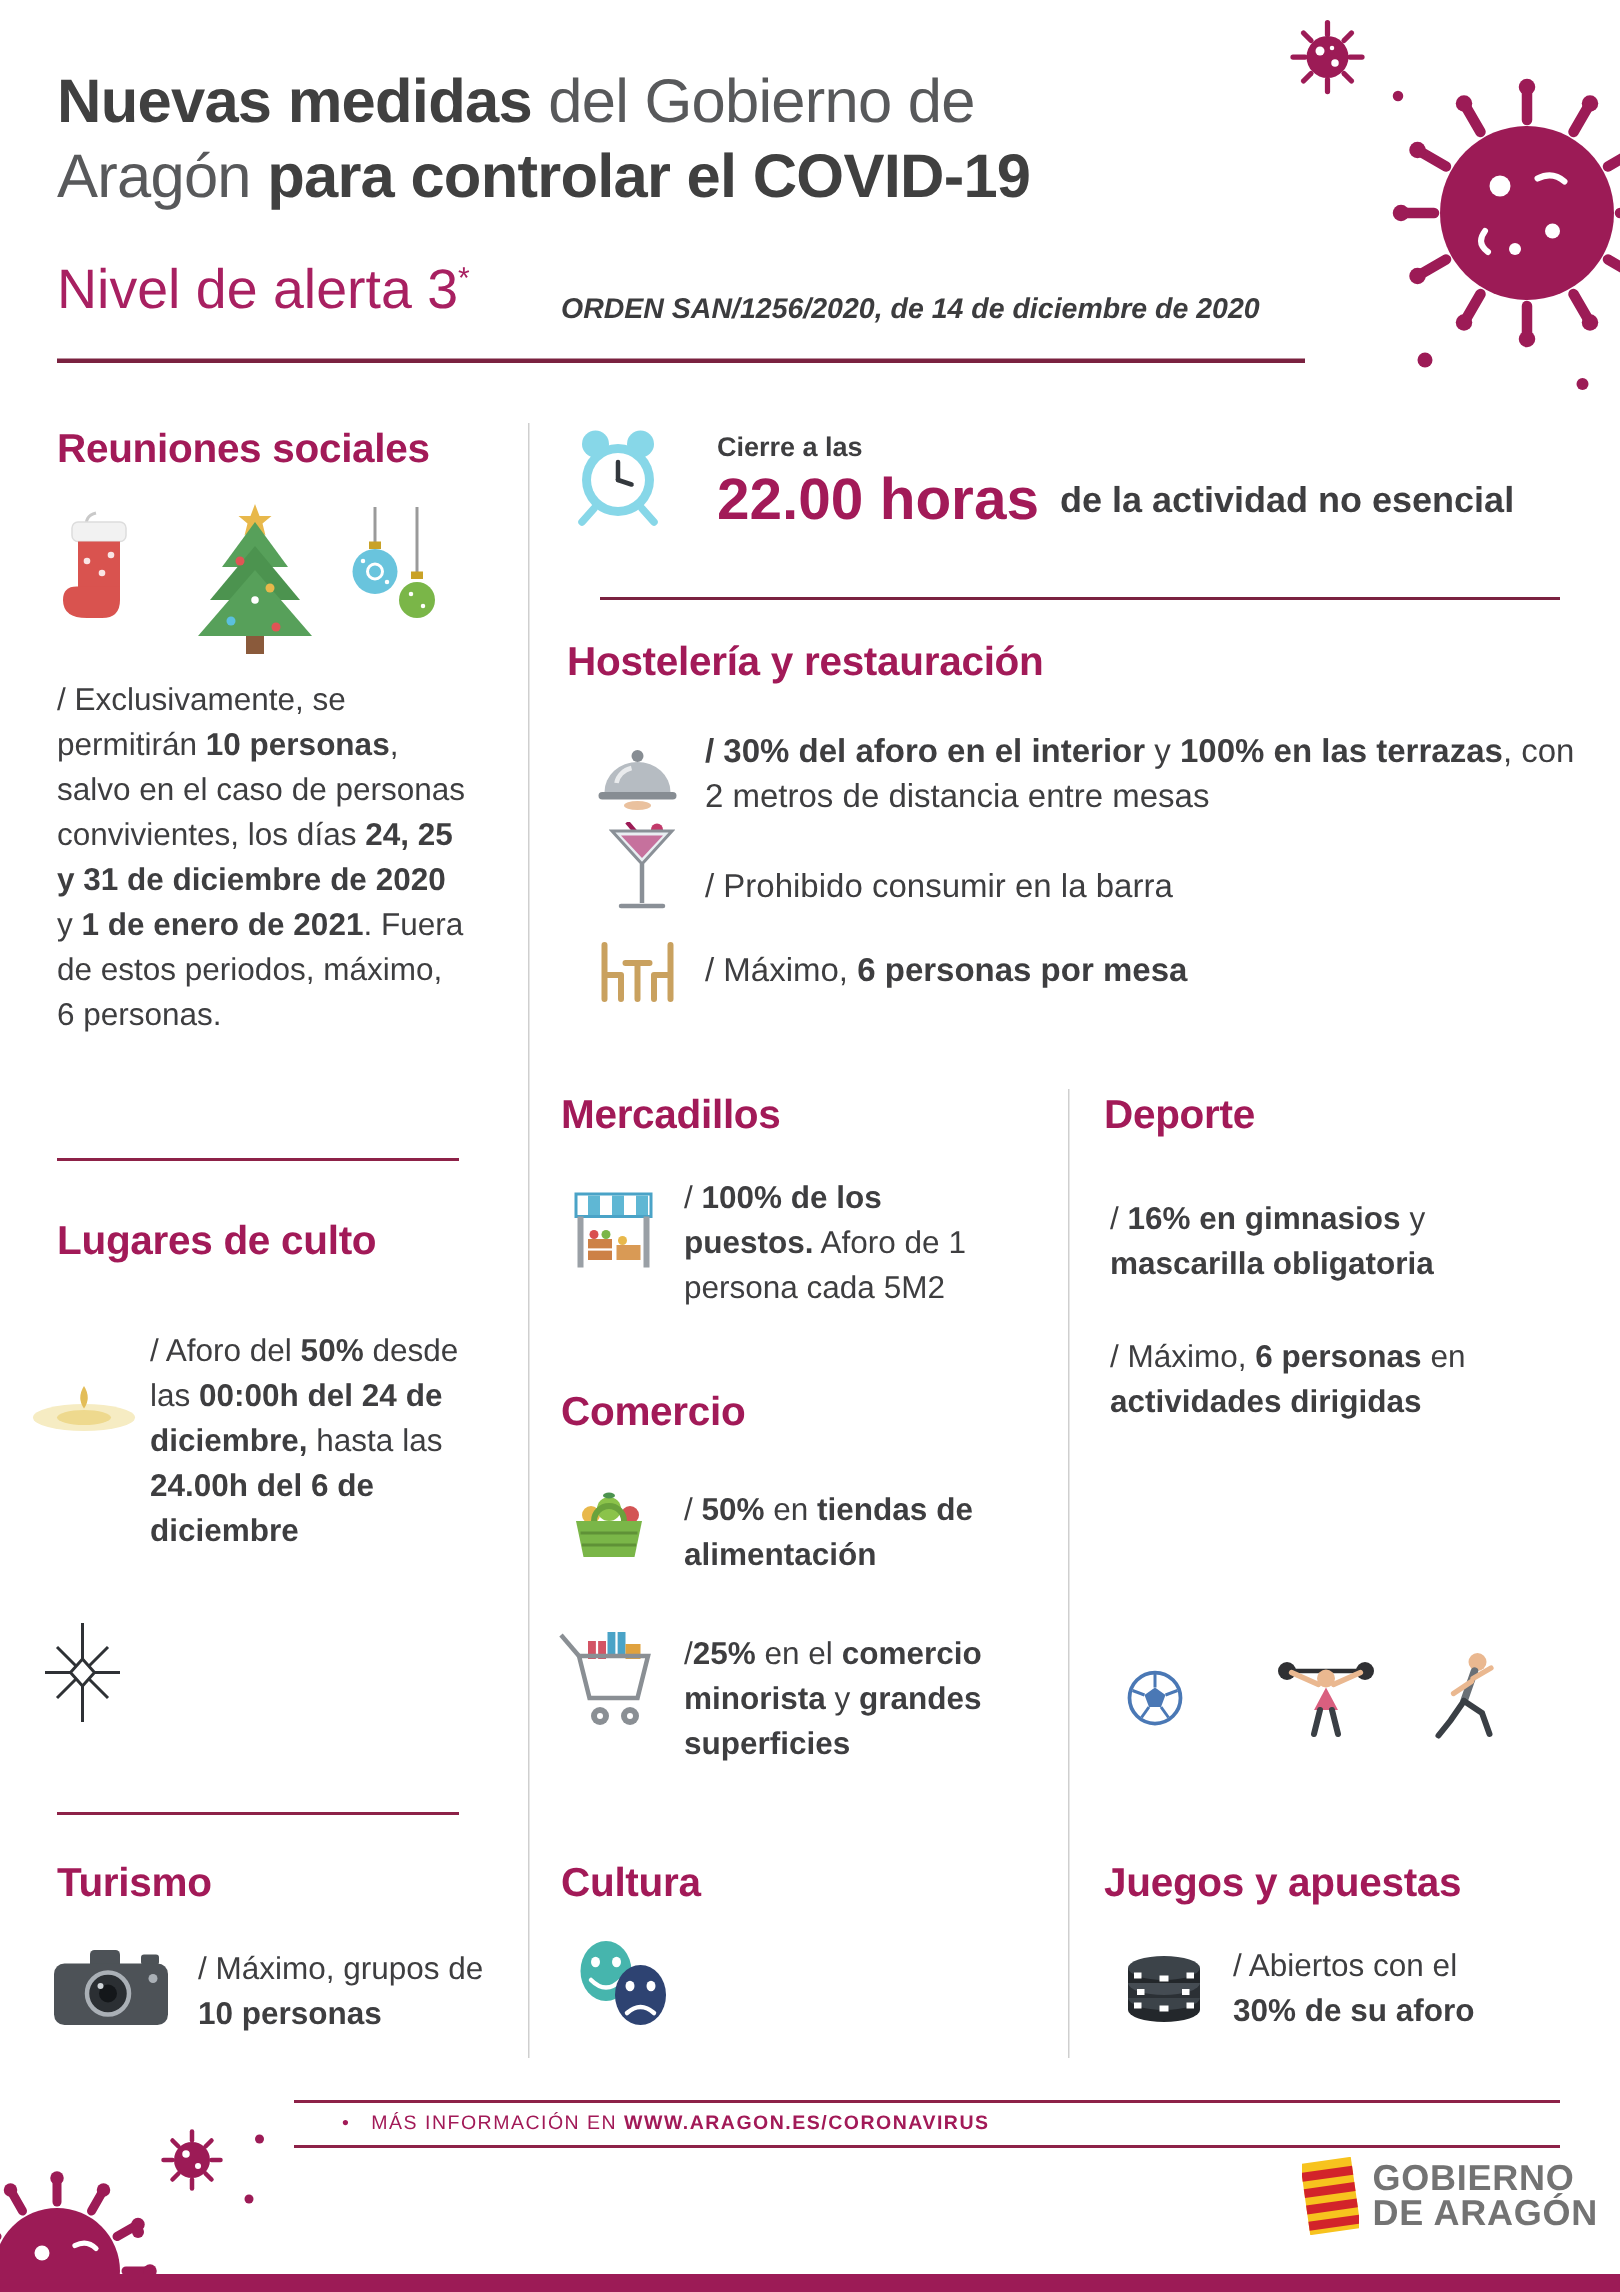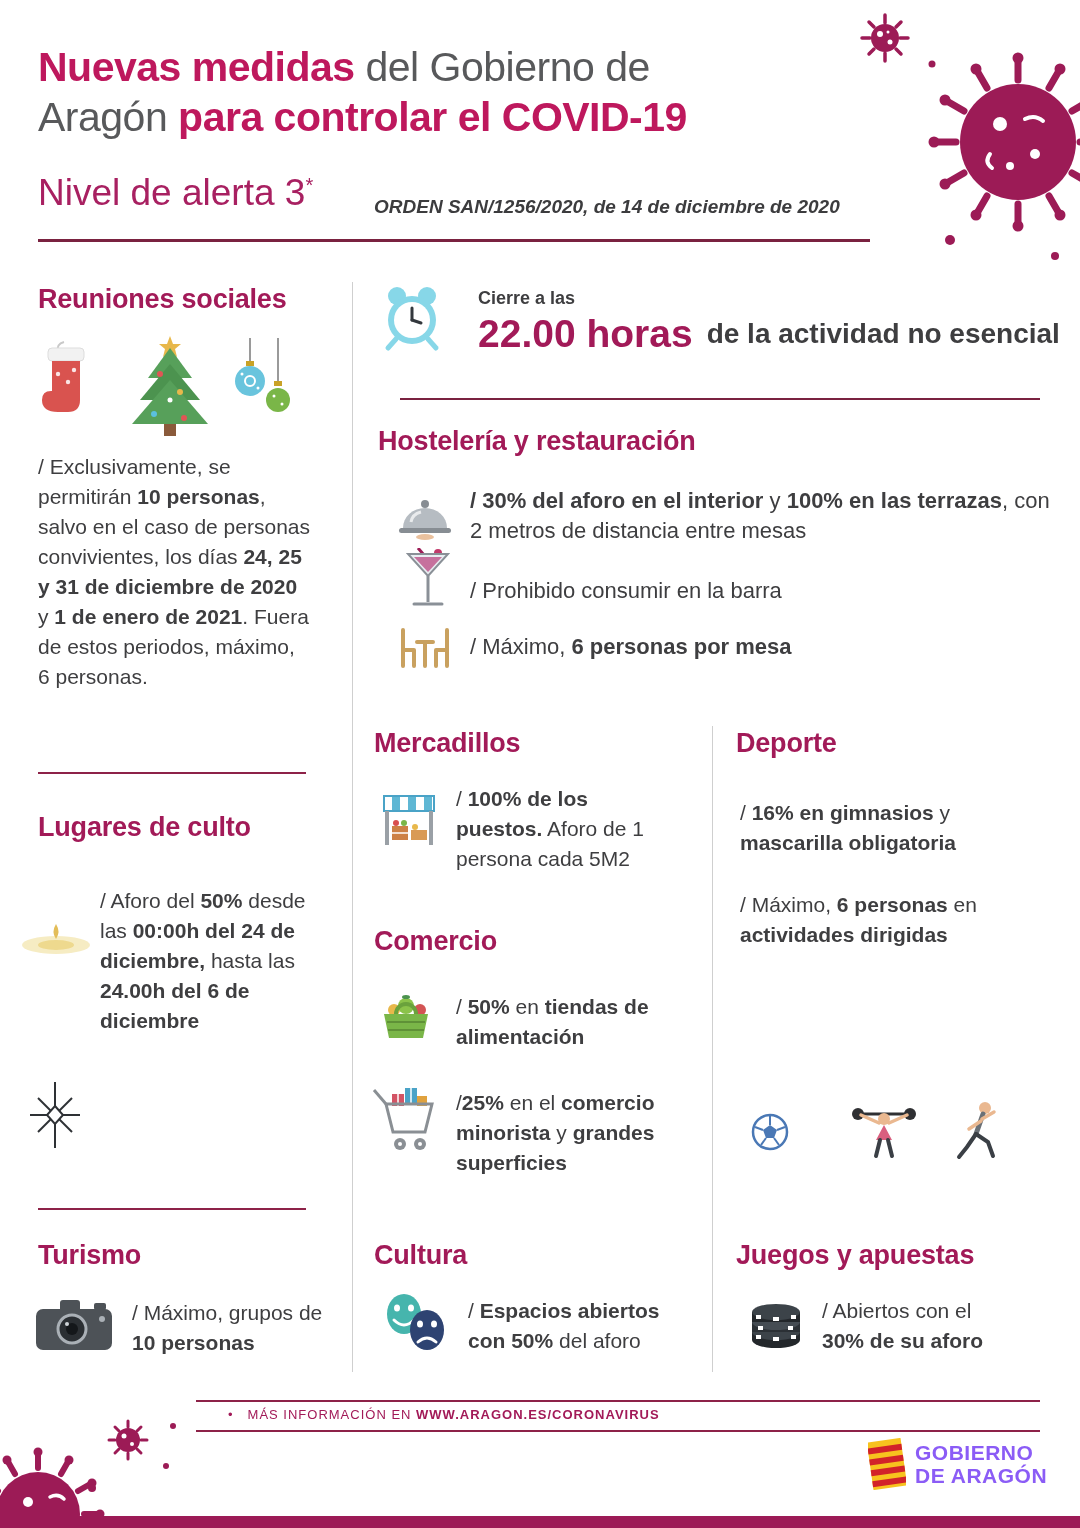--- a/index.html
+++ b/index.html
@@ -1,37 +1,37 @@
 <!DOCTYPE html>
 <html><head>
 <meta charset="utf-8">
 <style>
   *{box-sizing:border-box;margin:0;padding:0}
   body{background:#e9e9e9;font-family:"Liberation Sans",sans-serif}
   .page{position:relative;width:1080px;height:1528px;margin:0 auto;background:#fff;overflow:hidden;color:#3e3e40}
   .abs{position:absolute}
   .title{font-size:41px;font-weight:400;line-height:50px;letter-spacing:-.5px}
-  .c-accent{color:#be185d}
+  .c-accent{color:#404040}
   .c-gray{color:#58595b}
   .alert{font-size:37px;color:#a82061;font-weight:400}
   .alert sup{font-size:20px}
   .order{font-size:19px;font-style:italic;font-weight:700;color:#3c3c3e}
   .sec-h{font-size:27px;font-weight:700;color:#a21a58;letter-spacing:-.2px}
   .body{font-size:21px;line-height:30px}
   .body22{font-size:22px;line-height:30px}
   .rule{background:#7a2240}
   .thin{background:#8d2248;height:2px}
   .vdiv{width:1px;background:#cfcfcf}
   .curfew-label{font-size:18px;font-weight:700}
   .curfew-row{display:flex;align-items:center;gap:14px;white-space:nowrap}
   .curfew-time{font-size:39px;font-weight:700;color:#a21a58}
-  .curfew-scope{font-size:28px;font-weight:700}
+  .curfew-scope{font-size:24px;font-weight:700}
   .finfo{display:flex;align-items:center;gap:14px;font-size:13px;letter-spacing:1px;color:#a21a58}
   .gov{display:flex;align-items:center;gap:9px}
-  .gov-text{font-size:21px;font-weight:700;line-height:23px;color:#8b5cf6;letter-spacing:.5px}
+  .gov-text{font-size:24px;font-weight:700;line-height:23px;color:#737373;letter-spacing:.5px}
 </style>
 </head>
 <body>
 
 <div class="page">
 
   <div class="abs title" style="left:38px;top:42px;width:860px">
     <div><span class="c-accent" style="font-weight: 700;">Nuevas medidas</span><span class="c-gray"> del Gobierno de</span></div>
     <div><span class="c-gray">Aragón </span><span class="c-accent" style="font-weight: 700; margin-top: 20px;">para controlar el COVID-19</span></div>
   </div>
@@ -278,21 +278,20 @@
   <svg class="abs" style="left:382px;top:1292px" width="68" height="62" viewBox="0 0 68 62">
     <ellipse cx="22" cy="22" rx="17" ry="20" fill="#46b5ad"></ellipse>
     <ellipse cx="15" cy="16" rx="3" ry="3.5" fill="#fff"></ellipse>
       <ellipse cx="29" cy="16" rx="3" ry="3.5" fill="#fff"></ellipse>
     <path d="M12 28 q10 10 20 0" stroke="#fff" stroke-width="3" fill="none" stroke-linecap="round"></path>
     <ellipse cx="45" cy="38" rx="17" ry="20" fill="#2e4372"></ellipse>
     <ellipse cx="38" cy="32" rx="3" ry="3.5" fill="#fff"></ellipse>
       <ellipse cx="52" cy="32" rx="3" ry="3.5" fill="#fff"></ellipse>
     <path d="M36 50 q9 -8 18 0" stroke="#fff" stroke-width="3" fill="none" stroke-linecap="round"></path>
   </svg>
-  <div class="abs body" style="left:468px;top:1296px;width:212px"><span>/ </span><span style="font-weight: 700;">Espacios abiertos con 50%</span><span> del aforo</span></div>
 
   <div class="abs sec-h" style="left:736px;top:728px">Deporte</div>
   <div class="abs body" style="left:740px;top:798px;width:300px"><span>/ </span><span style="font-weight: 700;">16% en gimnasios</span><span> y </span><span style="font-weight: 700;">mascarilla obligatoria</span></div>
   <div class="abs body" style="left:740px;top:890px;width:300px"><span>/ Máximo, </span><span style="font-weight: 700;">6 personas</span><span> en </span><span style="font-weight: 700;">actividades dirigidas</span></div>
 
   <svg class="abs" style="left:742px;top:1092px" width="290" height="72" viewBox="0 0 290 72">
 
     <g>
       <circle cx="28" cy="40" r="17" fill="#fff" stroke="#4a78b5" stroke-width="2.5"></circle>
       <polygon points="28,33 35,38 32,46 24,46 21,38" fill="#4a78b5"></polygon>

